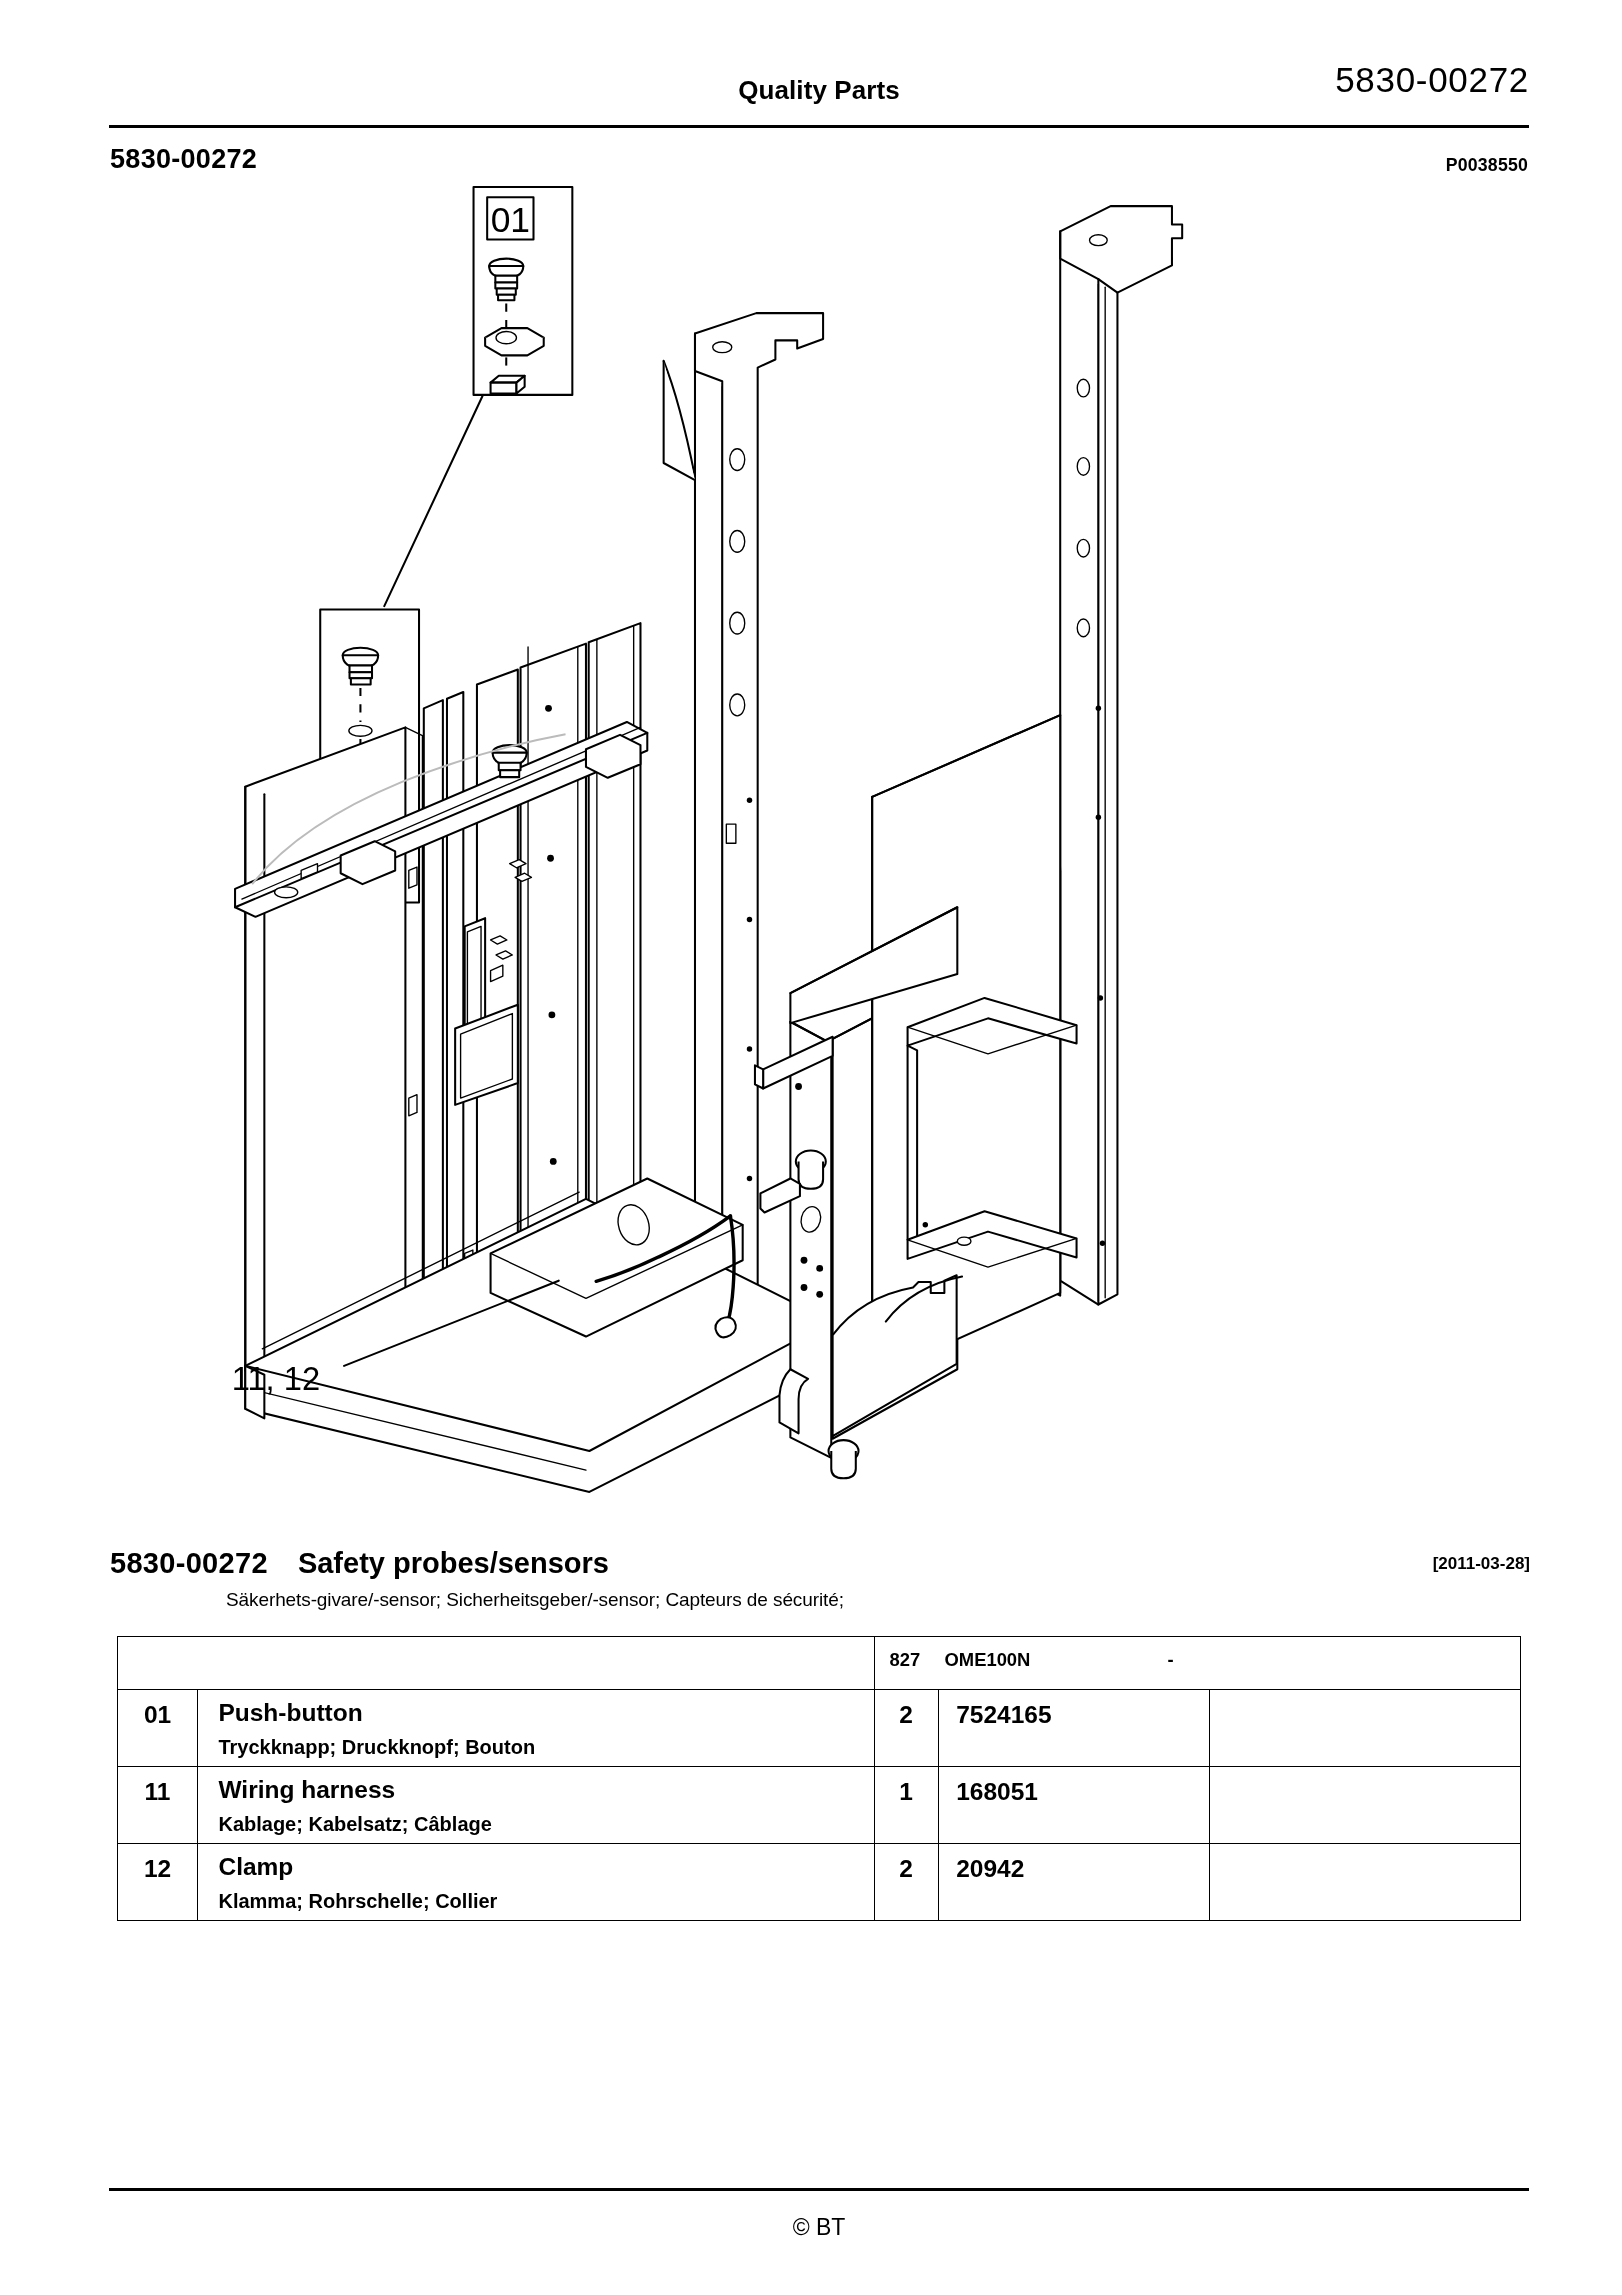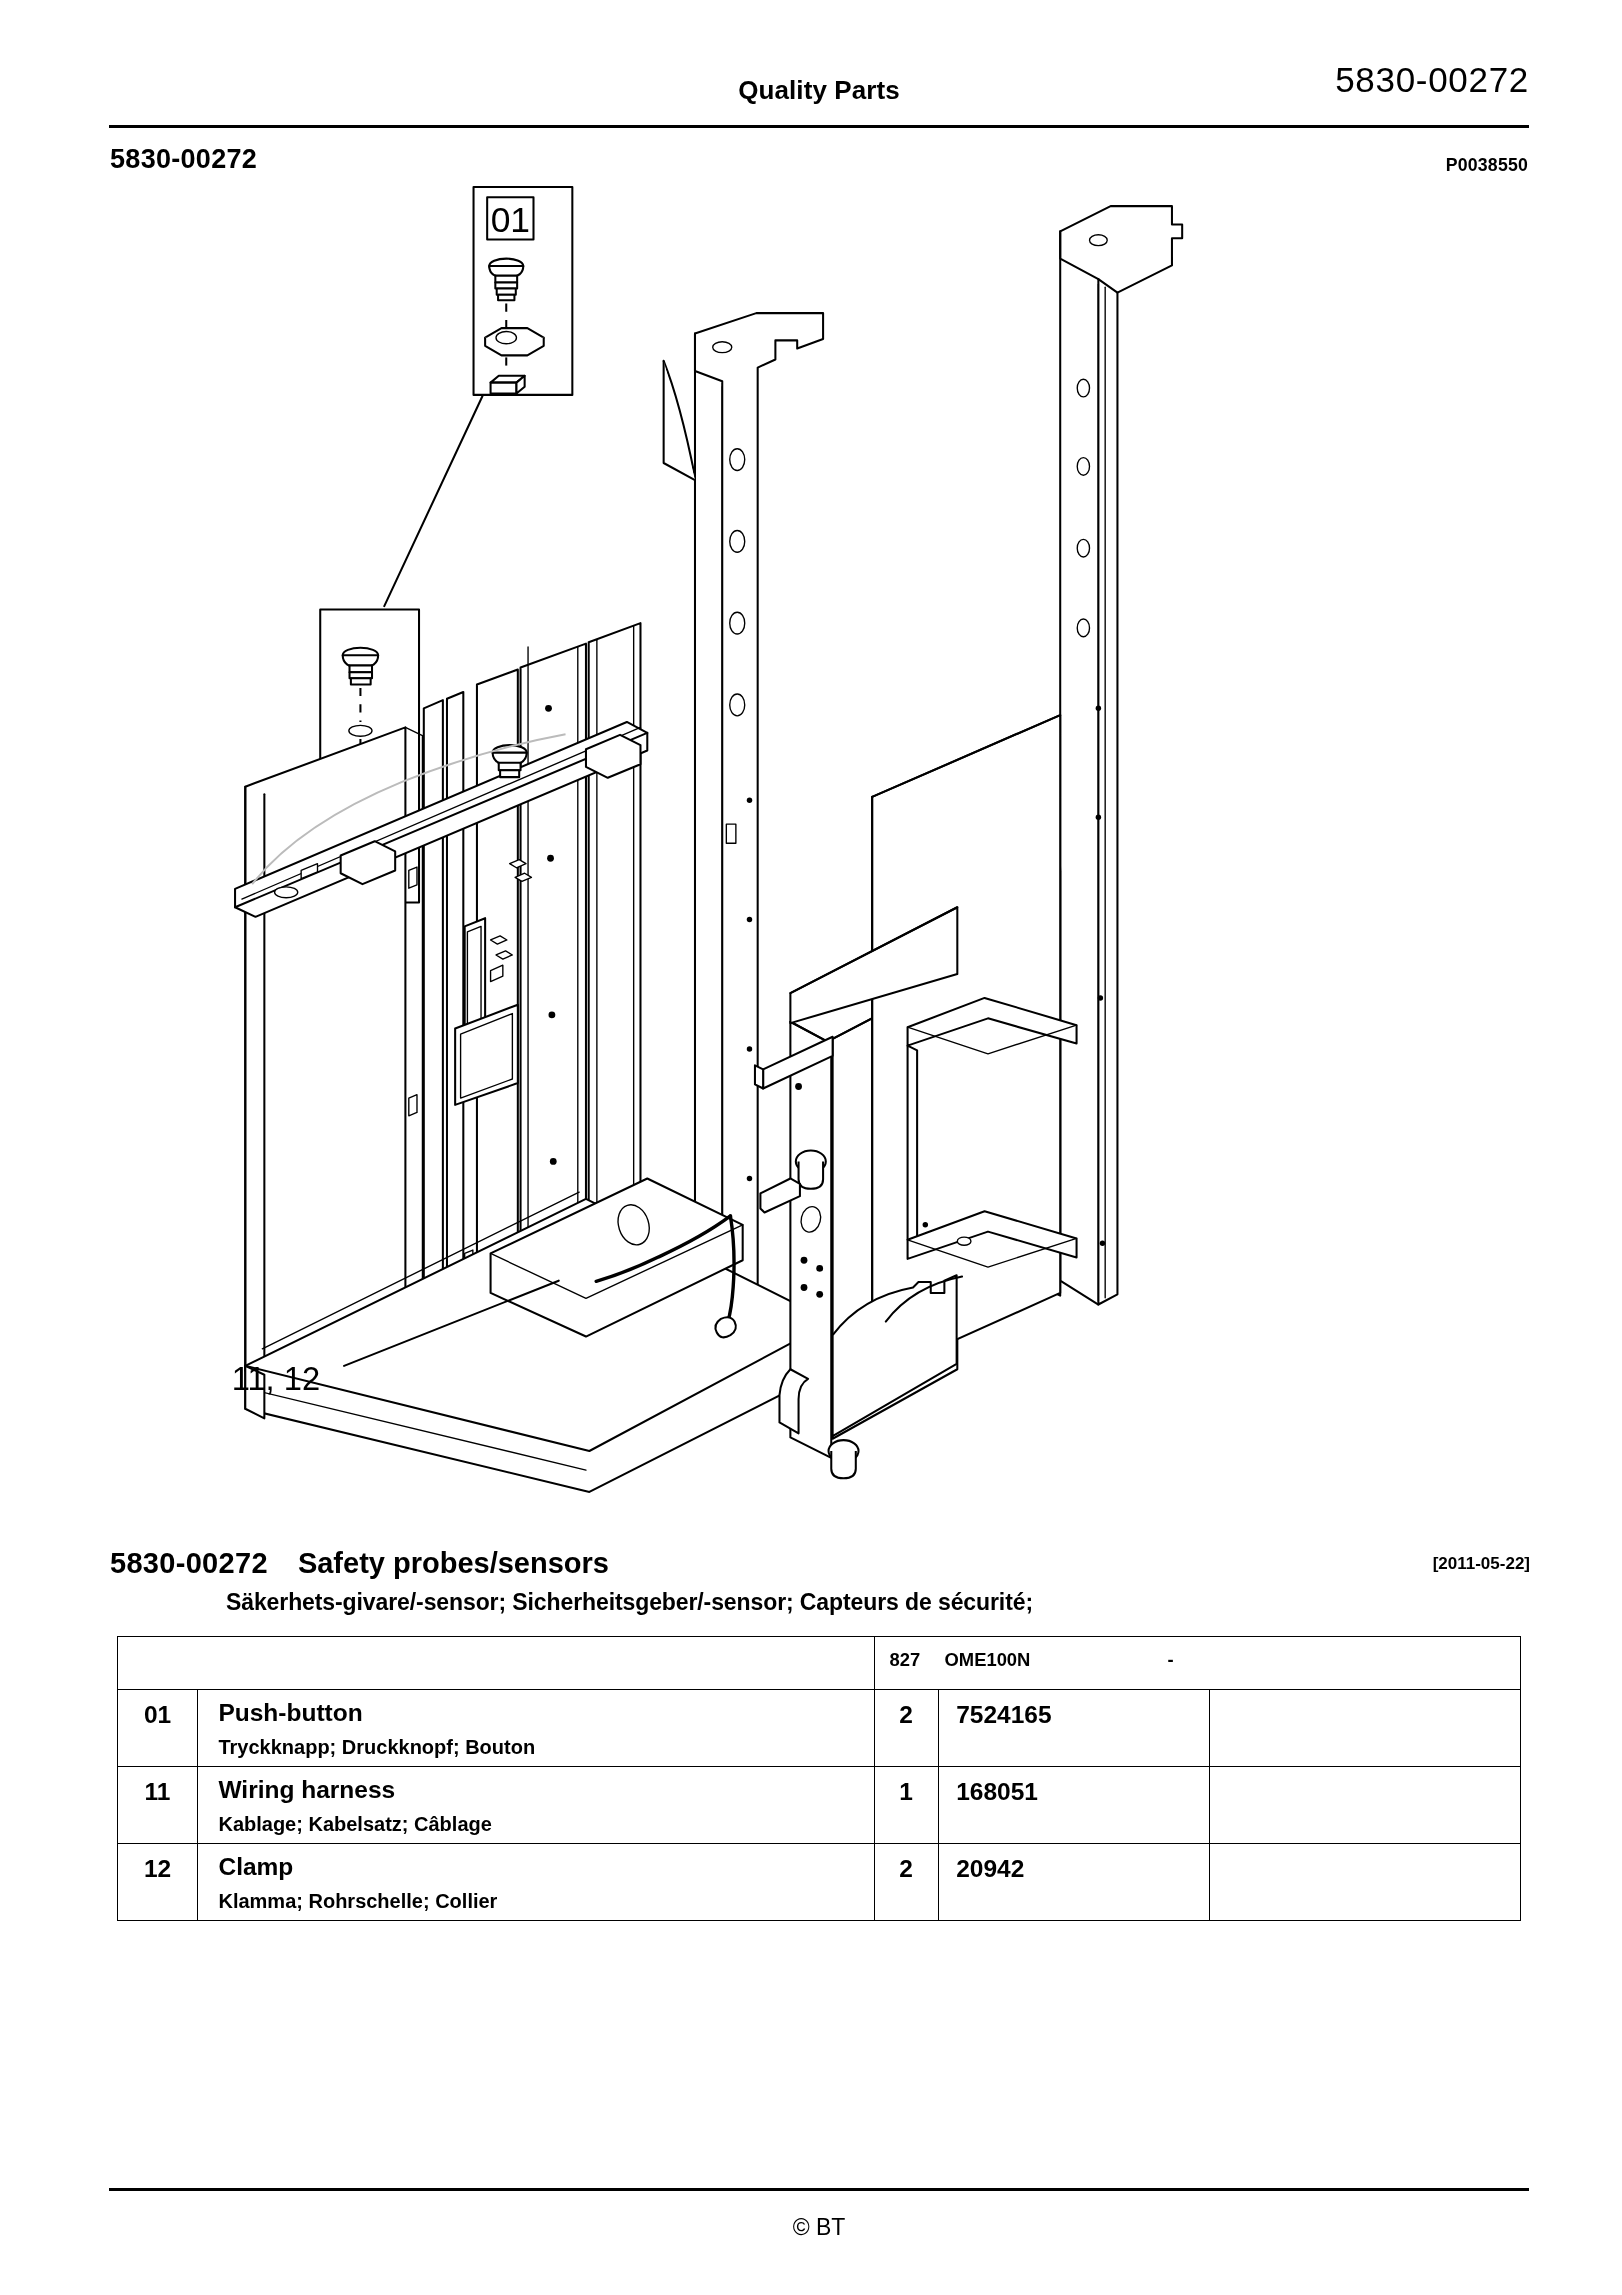--- a/index.html
+++ b/index.html
@@ -96,22 +96,22 @@
   }
   .sect-date {
     position: absolute;
     right: 0; top: 6.8px;
     font-size: 17px;
     font-weight: bold;
   }
   .sect-sub {
     position: absolute;
     left: 218px; top: 1589px;
-    font-size: 23px;
-    font-weight: 700;
+    font-size: 19px;
+    font-weight: 400;
     letter-spacing: -0.1px;
     white-space: nowrap;
   }
 
   
   .tbl-wrap {
     position: absolute;
     left: 109px; top: 1636px;
     width: 1404px;
   }
@@ -449,21 +449,21 @@
         <path class="ln" d="M345 1755 L660 1630"></path>
         <text x="180" y="1790" font-family="Liberation Sans, sans-serif" font-size="48" fill="#000">11, 12</text>
       </g>
 
     </svg>
   </div>
 
   <div class="sect">
     <span class="sect-code">5830-00272</span>
     <span class="sect-title">Safety probes/sensors</span>
-    <span class="sect-date">[2011-05-22]</span>
+    <span class="sect-date">[2011-03-28]</span>
   </div>
   <div class="sect-sub">Säkerhets-givare/-sensor; Sicherheitsgeber/-sensor; Capteurs de sécurité;</div>
 
   <div class="tbl-wrap">
     <table class="parts">
       <colgroup>
         <col class="c-pos">
           <col class="c-desc">
           <col class="c-pcs">
           <col class="c-part">

